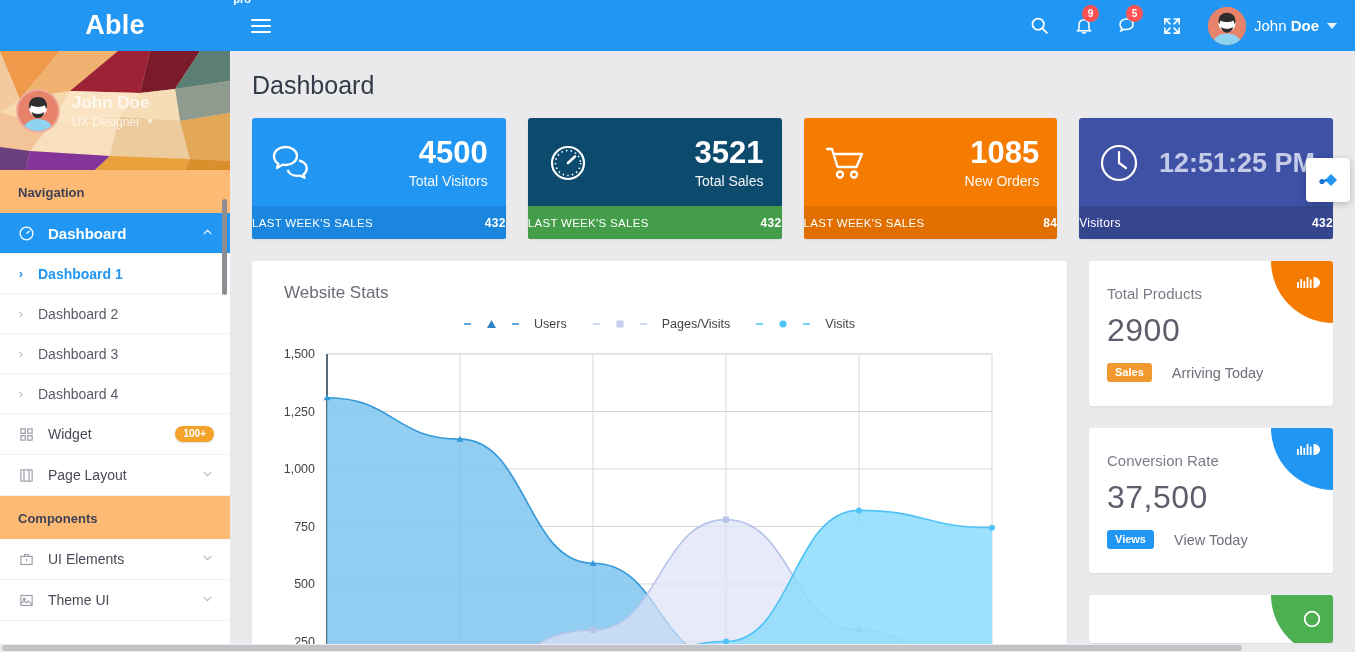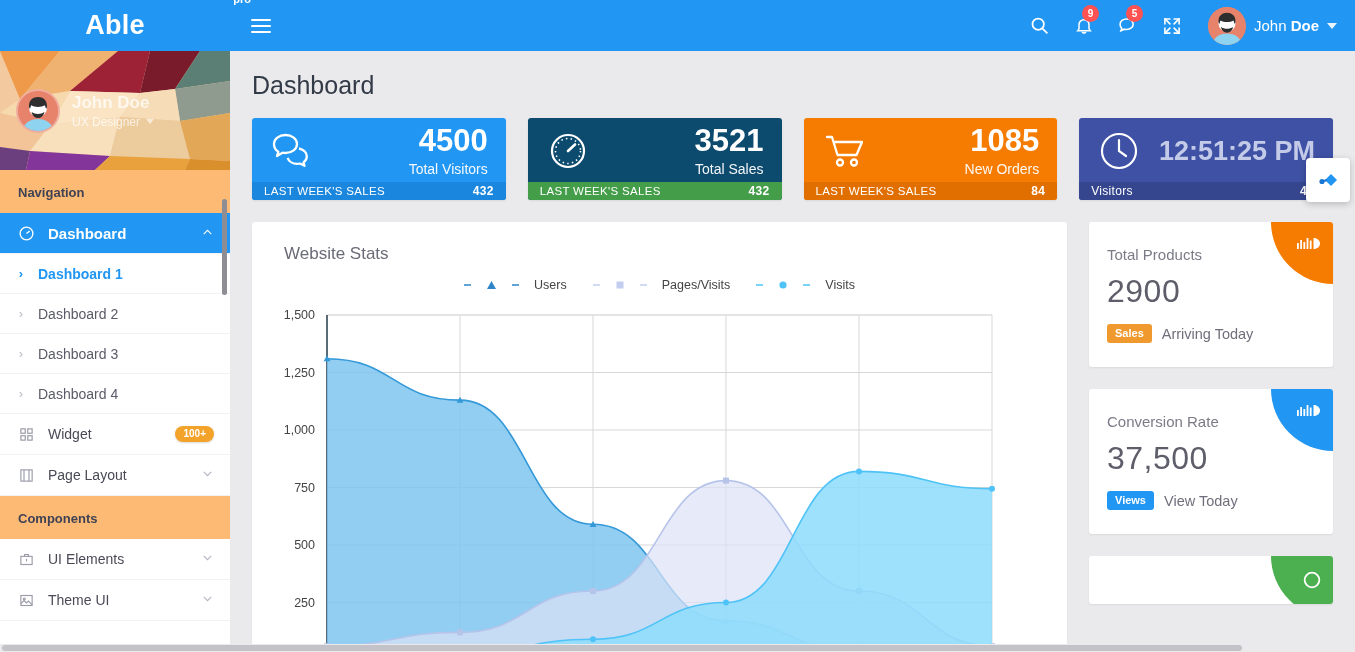--- a/index.html
+++ b/index.html
@@ -122,27 +122,27 @@
     position: absolute; top: 51px; left: 230px; width: 1125px; height: 601px;
     background: #eaeaec; overflow: hidden;
   }
   #page-title { padding: 20px 0 0 22px; font-size: 25px; color: #333a47; }
 
   #cards-row { display: flex; gap: 22px; padding: 18px 22px 0 22px; }
   .stat-card {
     flex: 1; border-radius: 3px; overflow: hidden; color: #fff;
     box-shadow: 0 1px 2px rgba(0,0,0,.08);
   }
-  .stat-top { display: flex; align-items: center; padding: 18px 18px 16px; height: 64px; }
+  .stat-top { display: flex; align-items: center; padding: 18px 18px 16px; height: 88px; }
   .stat-ico { width: 52px; display: flex; align-items: center; }
   .stat-vals { margin-left: auto; text-align: right; }
   .stat-num { font-size: 31px; font-weight: bold; line-height: 1.05; }
   .stat-lbl { font-size: 14px; margin-top: 3px; opacity: .95; }
   .stat-foot {
-    display: flex; align-items: center; height: 18px; padding: 0 12px;
+    display: flex; align-items: center; height: 33px; padding: 0 0;
     font-size: 11.5px; letter-spacing: .3px;
   }
   .stat-foot .f-num { margin-left: auto; font-weight: bold; font-size: 12px; }
   .c-blue   { background: #2196f3; } .c-blue   .stat-foot { background: #1b86dd; }
   .c-green  { background: #0c4a6e; } .c-green  .stat-foot { background: #449d48; }
   .c-orange { background: #f57c00; } .c-orange .stat-foot { background: #e06f00; }
   .c-navy   { background: #3f51a5; } .c-navy   .stat-foot { background: #35468f; }
   .c-navy .stat-num { font-size: 27px; color: #c3cbe9; font-weight: bold; }
   .c-navy .stat-foot { font-size: 12px; }
 
@@ -161,21 +161,21 @@
   #plot { position: relative; margin-top: 8px; }
 
   #right-col { width: 256px; display: flex; flex-direction: column; gap: 22px; }
   .mini-card {
     background: #fff; border-radius: 3px; padding: 24px 0 24px 18px;
     position: relative; overflow: hidden; box-shadow: 0 1px 2px rgba(0,0,0,.07);
     height: 145px;
   }
   .mini-title { font-size: 15px; color: #7b7b88; }
   .mini-num { font-size: 32px; color: #5e5e6b; margin-top: 10px; letter-spacing: .5px; }
-  .mini-foot { display: flex; align-items: center; gap: 10px; margin-top: 14px; }
+  .mini-foot { display: flex; align-items: center; gap: 20px; margin-top: 14px; }
   .mini-badge {
     color: #fff; font-size: 11px; font-weight: bold; border-radius: 3px;
     padding: 4px 8px; line-height: 1;
   }
   .mini-sub { font-size: 14.5px; color: #6f6f7c; }
   .corner {
     position: absolute; top: 0; right: 0; width: 62px; height: 62px;
     border-bottom-left-radius: 62px; display: flex; align-items: flex-start;
     justify-content: flex-end; padding: 13px 10px 0 0;
   }

